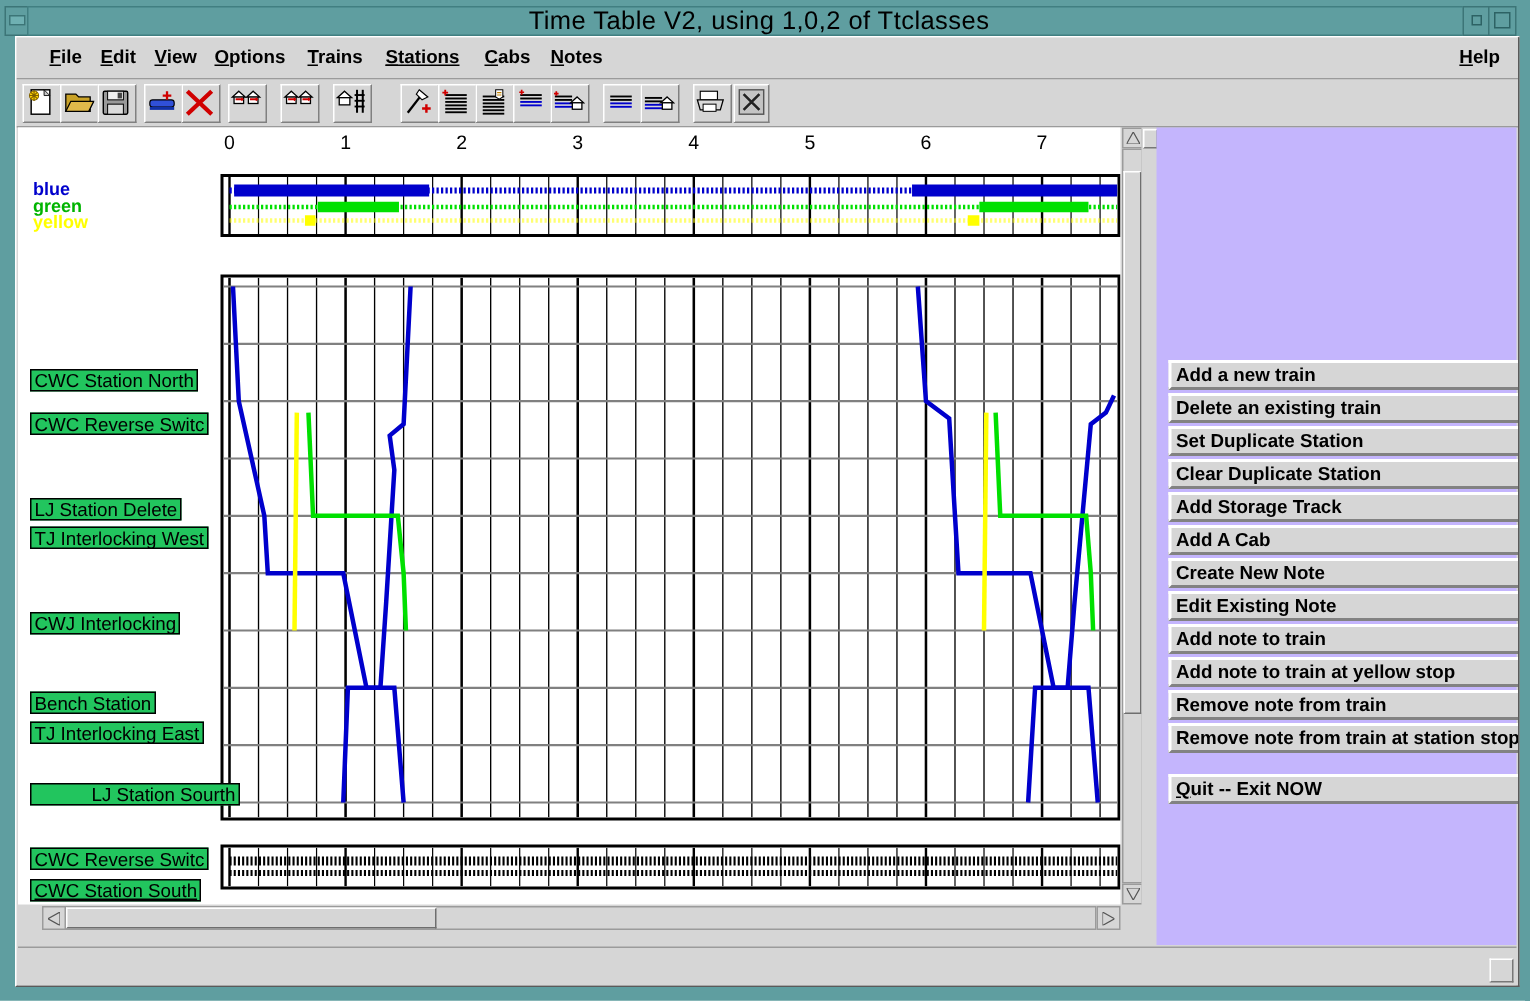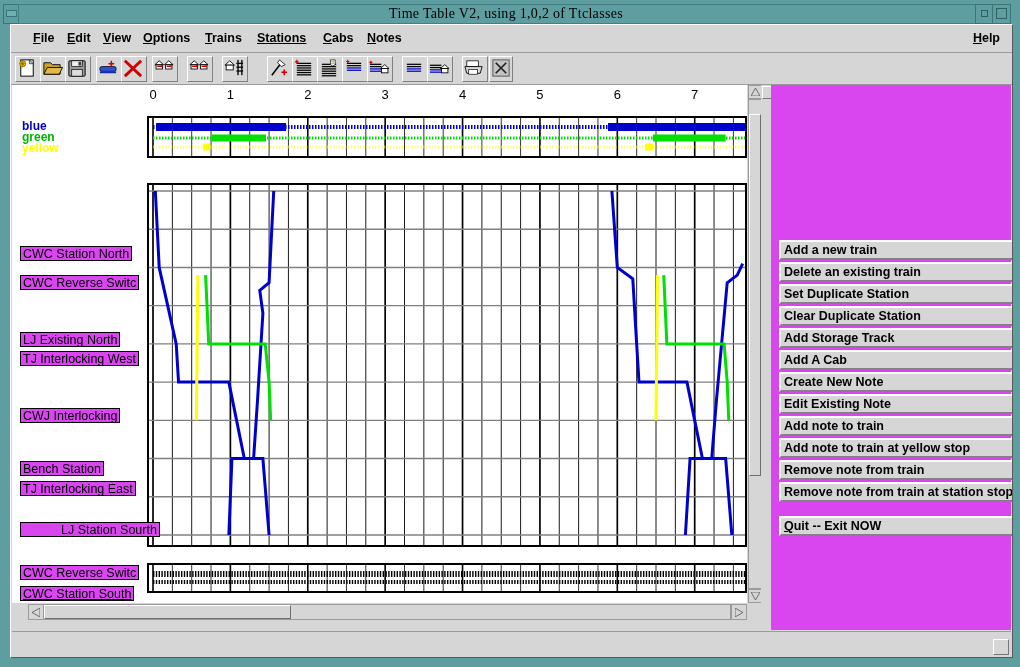--- a/index.html
+++ b/index.html
@@ -12,21 +12,21 @@
     -webkit-font-smoothing:none;
   }
   
   #wm-frame{position:absolute;left:0;top:0;width:1020px;height:667px;background:#5f9ea0;}
   #wm-inner{position:absolute;left:6px;top:4px;width:1006px;height:655px;background:#5f9ea0;}
   #titlebar{
     position:absolute;left:18px;top:4px;width:974px;height:18px;
     background:#5f9ea0;border:1px solid #417f81;
     display:flex;align-items:center;justify-content:center;
   }
-  #title-text{color:#000;font-size:14px;font-family:Liberation Serif, serif;letter-spacing:.3px;text-align:right;}
+  #title-text{color:#000;font-size:17px;font-family:Liberation Sans, sans-serif;letter-spacing:.3px;text-align:right;}
   .tb-btn{position:absolute;top:4px;height:18px;background:#5f9ea0;border:1px solid #3c7577;}
   #tb-min{left:3px;width:15px;}
   #tb-min i{display:block;width:9px;height:5px;border:1px solid #3c7577;background:#6fb0b2;margin:5px auto;}
   #tb-max1{left:975px;width:17px;}
   #tb-max1 i{display:block;width:5px;height:5px;border:1px solid #2d6264;background:#5f9ea0;margin:5px auto;}
   #tb-max2{left:992px;width:17px;}
   #tb-max2 i{display:block;width:9px;height:9px;border:1px solid #2d6264;background:#5f9ea0;margin:3px auto;}
 
   
   #app{
@@ -64,31 +64,31 @@
   #canvas{
     position:absolute;left:0;top:0;width:735px;height:518px;background:#fff;
     overflow:hidden;
   }
   #sash{
     position:absolute;left:750px;top:60px;width:10px;height:545px;background:#d6d6d6;
   }
   #sash-grip{position:absolute;left:1px;top:1px;width:8px;height:11px;background:#d6d6d6;
     border-top:1px solid #fff;border-left:1px solid #fff;border-right:1px solid #777;border-bottom:1px solid #777;}
   #rightpane{
-    position:absolute;left:760px;top:60px;width:240px;height:545px;background:#d946ef;
+    position:absolute;left:760px;top:60px;width:240px;height:545px;background:#c4b5fd;
   }
 
   
   #legend{position:absolute;left:10px;top:36px;width:60px;line-height:11px;font-size:12px;font-weight:bold;}
   #legend div{height:11px;}
 
   
   .stn-label{
     position:absolute;left:8px;height:15px;line-height:14px;
-    background:#d946ef;border:1px solid #000;padding:0 2px;
+    background:#22c55e;border:1px solid #000;padding:0 2px;
     font-size:12.5px;color:#000;white-space:nowrap;box-sizing:border-box;
   }
   
   #cabstrip{
     position:absolute;left:135px;top:31px;width:600px;height:42px;
     background:#fff;border:2px solid #000;box-sizing:border-box;overflow:hidden;
   }
   
   #grid{
     position:absolute;left:135px;top:98px;width:600px;height:364px;
@@ -460,21 +460,21 @@
               <line x1="545.6993464052288" y1="0" x2="545.6993464052288" y2="26" stroke="#000" stroke-width="1.6"></line>
               <line x1="565.0457516339869" y1="0" x2="565.0457516339869" y2="26" stroke="#000" stroke-width="0.8"></line>
               <line x1="584.3921568627451" y1="0" x2="584.3921568627451" y2="26" stroke="#000" stroke-width="0.8"></line>
               <line x1="4" y1="9" x2="596" y2="9" stroke="#000" stroke-width="6" stroke-dasharray="1.4 1.4"></line>
               <line x1="4" y1="17" x2="596" y2="17" stroke="#000" stroke-width="4" stroke-dasharray="1.4 1.4"></line>
             </svg>
         </div>
         <div id="stnlabels">
             <div class="stn-label" style="top: 161px;">CWC Station North</div>
             <div class="stn-label" style="top: 190px;">CWC Reverse Switc</div>
-            <div class="stn-label" style="top: 247px;">LJ Existing North</div>
+            <div class="stn-label" style="top: 247px;">LJ Station Delete</div>
             <div class="stn-label" style="top: 266px;">TJ Interlocking West</div>
             <div class="stn-label" style="top: 323px;">CWJ Interlocking</div>
             <div class="stn-label" style="top: 352px; margin-top: 24px;">Bench Station</div>
             <div class="stn-label" style="top: 396px;">TJ Interlocking East</div>
             <div class="stn-label" style="top: 437px; padding-left: 40px;">LJ Station Sourth</div>
             <div class="stn-label" style="top: 480px;">CWC Reverse Switc</div>
             <div class="stn-label" style="top: 501px; text-decoration: underline;">CWC Station South</div>
           </div>
      </div>
 

